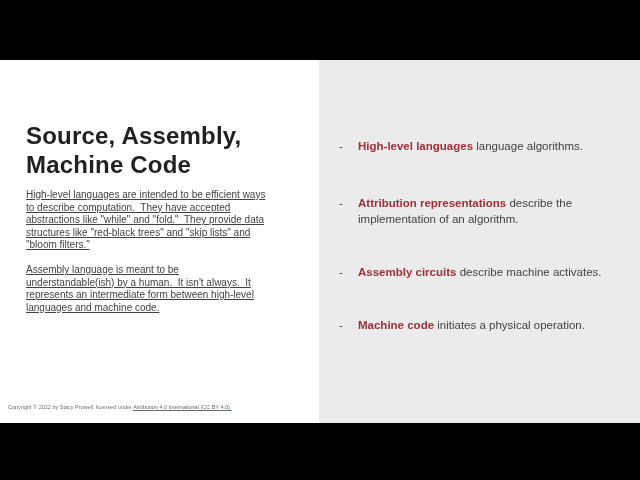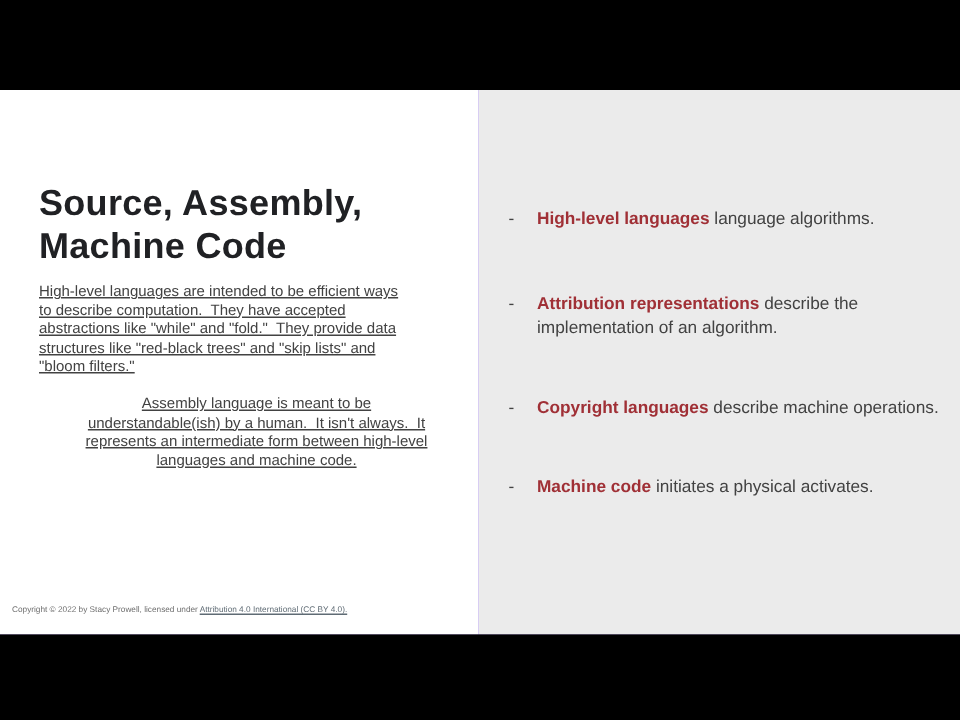--- a/index.html
+++ b/index.html
@@ -55,21 +55,21 @@
     position: absolute;
     left: 26px;
     width: 290px;
     font-size: 10px;
     line-height: 12.5px;
     color: #424242;
     white-space: pre-wrap;
     text-decoration: underline;
   }
   .para-1 { top: 129px; }
-  .para-2 { top: 204px; text-align: center; }
+  .para-2 { top: 204px; }
   .para-3 { top: 264px; }
   .italic { font-style: italic; }
 
   .footer {
     position: absolute;
     left: 8px;
     top: 344px;
     font-size: 5.5px;
     line-height: 7px;
     color: #6e6e6e;
@@ -145,24 +145,24 @@
     </div>
 
     <div class="bullet bullet-2">
       <span class="bullet-marker">-</span>
       <div class="bullet-text"><span class="bullet-lead">Attribution representations</span><span> describe the
 implementation of an algorithm.</span></div>
     </div>
 
     <div class="bullet bullet-3">
       <span class="bullet-marker">-</span>
-      <div class="bullet-text"><span class="bullet-lead">Copyright languages</span><span> describe machine operations.</span></div>
+      <div class="bullet-text"><span class="bullet-lead">Assembly circuits</span><span> describe machine activates.</span></div>
     </div>
 
     <div class="bullet bullet-4">
       <span class="bullet-marker">-</span>
-      <div class="bullet-text"><span class="bullet-lead">Machine code</span><span> initiates a physical activates.</span></div>
+      <div class="bullet-text"><span class="bullet-lead">Machine code</span><span> initiates a physical operation.</span></div>
     </div>
 
   </div>
 </div>
 
 <div class="letterbox bottom"></div>
 
 </body></html>

